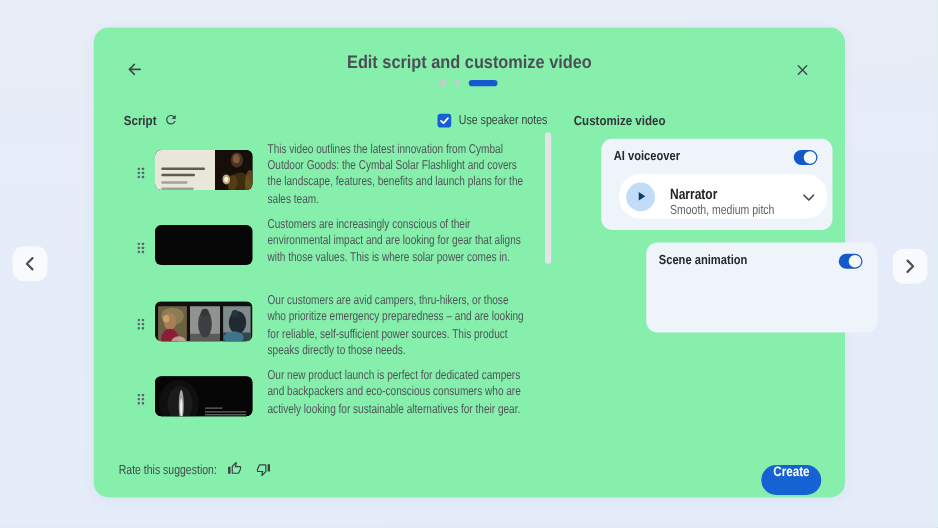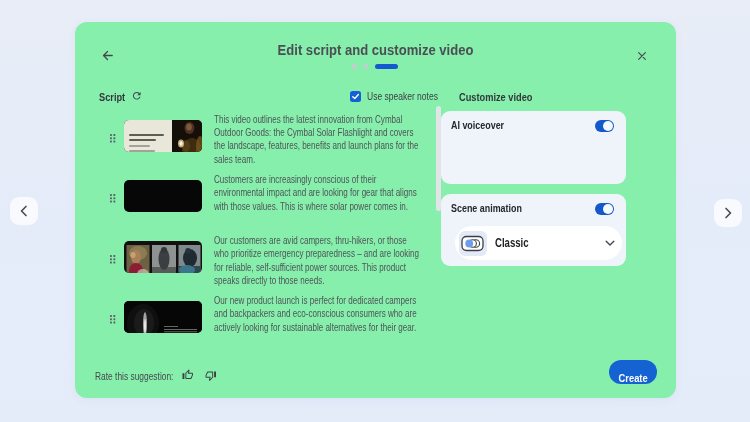--- a/index.html
+++ b/index.html
@@ -30,36 +30,36 @@
   .pill { width:23px; height:5px; border-radius:3px; background:#1459ce; }
   .sechead { position:absolute; font-size:10.5px; font-weight:700; color:#33373c; transform:scaleX(0.88); transform-origin:0 50%; }
   .cbrow { position:absolute; left:275px; top:68px; display:flex; align-items:flex-end; }
   .cbox { width:11px; height:11px; background:#1560d4; border-radius:2.5px; display:flex; align-items:center; justify-content:center; }
   .cblbl { margin-left:6px; font-size:10.5px; color:#3c4043; transform:scaleX(0.81); transform-origin:0 50%; }
   .row { position:absolute; left:24px; height:45px; }
   .grip { position:absolute; left:11.5px; top:18.2px; }
   .thumb { position:absolute; left:25px; top:4px; width:78.5px; height:32px; border-radius:5px; overflow:hidden; }
   .rtext { position:absolute; left:115px; top:-3px; width:265px; font-size:10.2px; line-height:13.4px; color:#4f5357; transform:scaleX(0.79); transform-origin:0 0; }
   .scrollbar { position:absolute; left:361.5px; top:84.5px; width:4.5px; height:105px; border-radius:2.5px; background:#e3e4e7; }
-  .card { position:absolute; left:366px; width:185px; background:#eff3fa; border-radius:9px; }
+  .card { position:absolute; left:406px; width:185px; background:#eff3fa; border-radius:9px; }
   .cardtitle { position:absolute; left:10.5px; top:8px; font-size:10.5px; font-weight:700; color:#24282d; transform:scaleX(0.85); transform-origin:0 0; }
   .toggle { position:absolute; right:12px; top:8.5px; width:18.5px; height:12px; border-radius:6px; background:#1459c9; }
   .knob { position:absolute; right:1px; top:1px; width:10px; height:10px; border-radius:50%; background:#f4f9ff; }
   .wpill { position:absolute; left:14.5px; width:167px; background:#ffffff; border-radius:18px; }
   .playc { position:absolute; left:6px; top:6.5px; width:23px; height:23px; border-radius:50%; background:#c1dcf8; display:flex; align-items:center; justify-content:center; }
   .nname { position:absolute; left:40.5px; top:9px; font-size:12px; font-weight:700; color:#202124; transform:scaleX(0.8); transform-origin:0 0; }
   .nsub  { position:absolute; left:40.5px; top:22.5px; font-size:10.5px; color:#5f6368; transform:scaleX(0.8); transform-origin:0 0; }
   .chev  { position:absolute; }
   .sceneic { position:absolute; left:3.5px; top:4.5px; width:28px; height:25px; border-radius:6px; background:#e3e9f6; display:flex; align-items:center; justify-content:center; }
   .classic { position:absolute; left:39.5px; top:10px; font-size:12px; font-weight:700; color:#202124; transform:scaleX(0.8); transform-origin:0 0; }
   .ratelbl { position:absolute; left:20px; top:348px; font-size:10.5px; color:#46494d; transform:scaleX(0.8); transform-origin:0 0; }
   .createbtn {
-    position:absolute; left:534.5px; top:338px; width:48px; height:24.5px; border-radius:13px;
+    position:absolute; left:534.5px; top:350px; width:48px; height:24.5px; border-radius:13px;
     background:#1562d3; color:#fff; font-size:11px; font-weight:700;
-    display:flex; align-items:flex-end; justify-content:center;
+    display:flex; align-items:flex-start; justify-content:center;
   }
   .createbtn span { transform:scaleX(0.85); }
 </style>
 </head>
 <body>
 
 <div class="navbtn" style="left:10px; top:197px;">
   <svg width="12" height="12" viewBox="0 0 12 12">
       <path d="M8 1.5 L3.5 6 L8 10.5" fill="none" stroke="#4b4f55" stroke-width="1.7" stroke-linecap="round" stroke-linejoin="round"></path>
     </svg>
@@ -211,41 +211,39 @@
     <div class="rtext">Our new product launch is perfect for dedicated campers<br>and backpackers and eco-conscious consumers who are<br>actively looking for sustainable alternatives for their gear.</div>
   </div>
 
   <div class="scrollbar"></div>
 
   <div class="card" style="top:89.5px; height:73px;">
     <div class="cardtitle">AI voiceover</div>
     <div class="toggle">
         <div class="knob"></div>
       </div>
-  </div>
-
-  <div class="card" style="top:172.5px; height:72px;">
+    <div class="wpill" style="top:28px; height:36px;">
+      <div class="playc">
+          <svg width="10" height="10" viewBox="0 0 10 10">
+            <path d="M3 1.6 L8.2 5 L3 8.4 Z" fill="#0d3b66"></path>
+          </svg>
+        </div>
+      <div class="nname">Narrator</div>
+      <div class="nsub">Smooth, medium pitch</div>
+      <svg class="chev" style="left:146.5px; top:15.5px;" width="10" height="7" viewBox="0 0 10 7">
+          <path d="M1.2 1.2 L5 5 L8.8 1.2" fill="none" stroke="#45494e" stroke-width="1.4" stroke-linecap="round" stroke-linejoin="round"></path>
+        </svg>
+    </div>
+  </div>
+
+  <div class="card" style="top:172.5px; height:72px;margin-left:36px;">
     <div class="cardtitle">Scene animation</div>
     <div class="toggle">
         <div class="knob"></div>
       </div>
-    <div class="wpill" style="top:32px; height:34px;">
-      <div class="sceneic">
-        <svg width="23" height="17" viewBox="0 0 23 17">
-          <rect x="1" y="1.5" width="21" height="14" rx="4.4" fill="#fff" stroke="#3c4043" stroke-width="1.3"></rect>
-          <circle cx="14.8" cy="8.5" r="3.8" fill="#fff" stroke="#3c4043" stroke-width="1.1"></circle>
-          <circle cx="11.6" cy="8.5" r="3.8" fill="#fff" stroke="#3c4043" stroke-width="1.1"></circle>
-          <circle cx="8.2" cy="8.5" r="3.9" fill="#6d9eec"></circle>
-        </svg>
-      </div>
-      <div class="classic">Classic</div>
-      <svg class="chev" style="left:149.5px; top:13.5px;" width="10" height="7" viewBox="0 0 10 7">
-          <path d="M1.2 1.2 L5 5 L8.8 1.2" fill="none" stroke="#45494e" stroke-width="1.4" stroke-linecap="round" stroke-linejoin="round"></path>
-        </svg>
-    </div>
   </div>
 
   <div class="ratelbl">Rate this suggestion:</div>
   <div class="icnbtn" style="left:107px; top:347px; width:12px; height:12px;">
     <svg width="11.5" height="11.5" viewBox="0 0 24 24">
         <path d="M9 21h9c.83 0 1.54-.5 1.84-1.22l3.02-7.05c.09-.23.14-.47.14-.73v-2c0-1.1-.9-2-2-2h-6.31l.95-4.57.03-.32c0-.41-.17-.79-.44-1.06L14.17 1 7.59 7.58C7.22 7.95 7 8.45 7 9v10c0 1.1.9 2 2 2zM9 9l4.34-4.34L12 10h9v2l-3 7H9V9zM1 9h4v12H1z" fill="#3c4043"></path>
       </svg>
   </div>
   <div class="icnbtn" style="left:130.5px; top:348px; width:12px; height:12px;">
     <svg width="11.5" height="11.5" viewBox="0 0 24 24" style="transform:rotate(180deg)">

